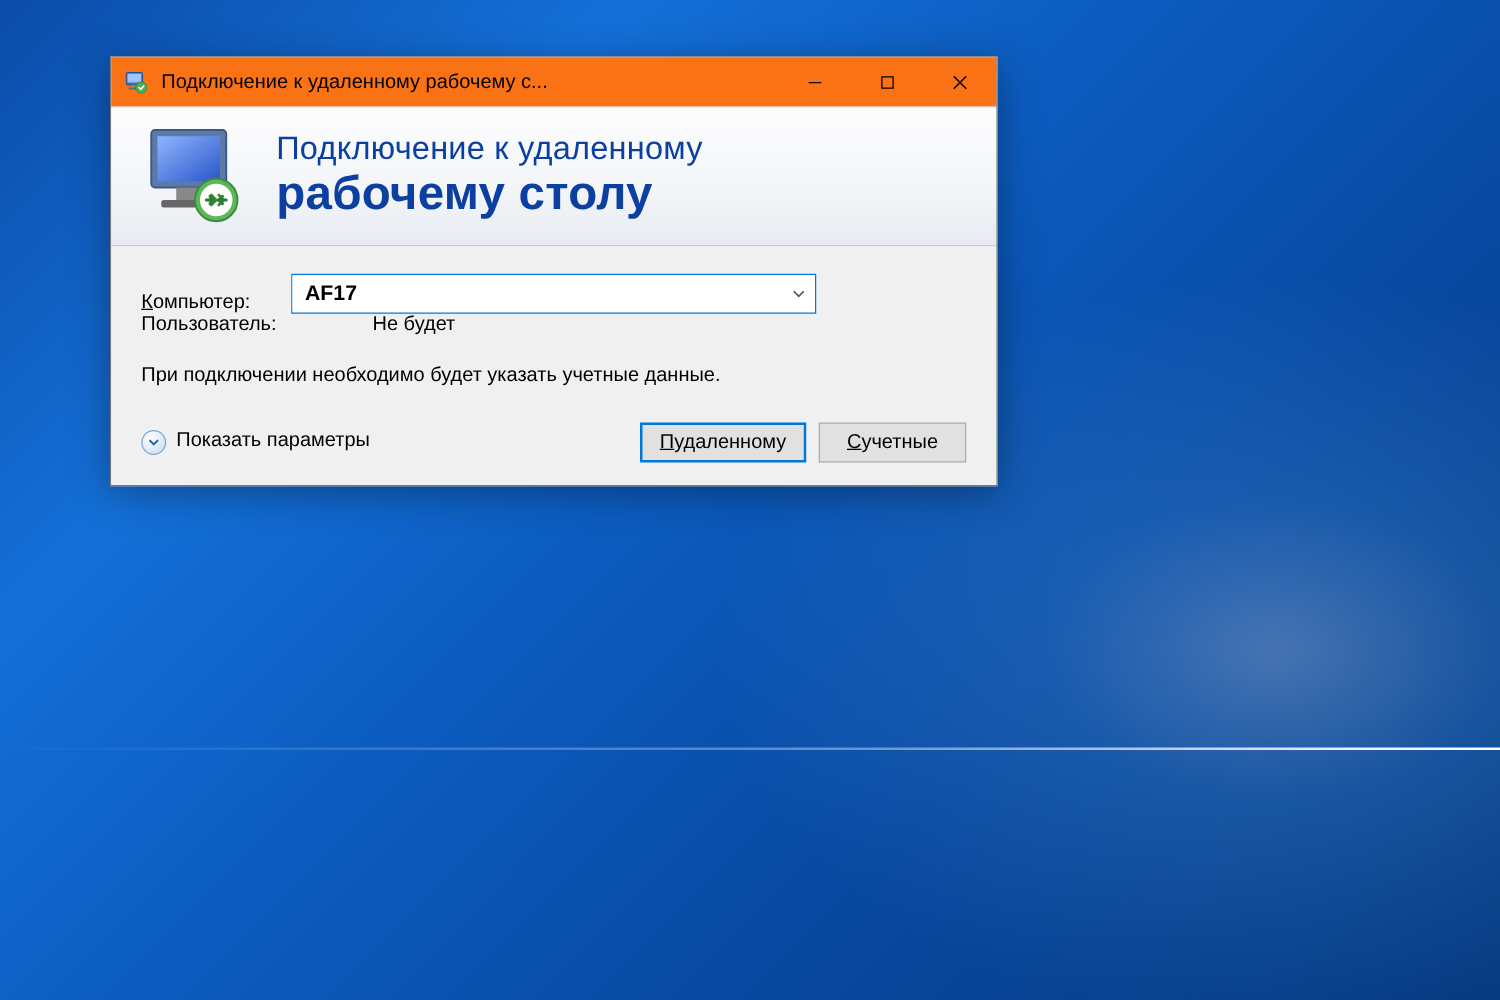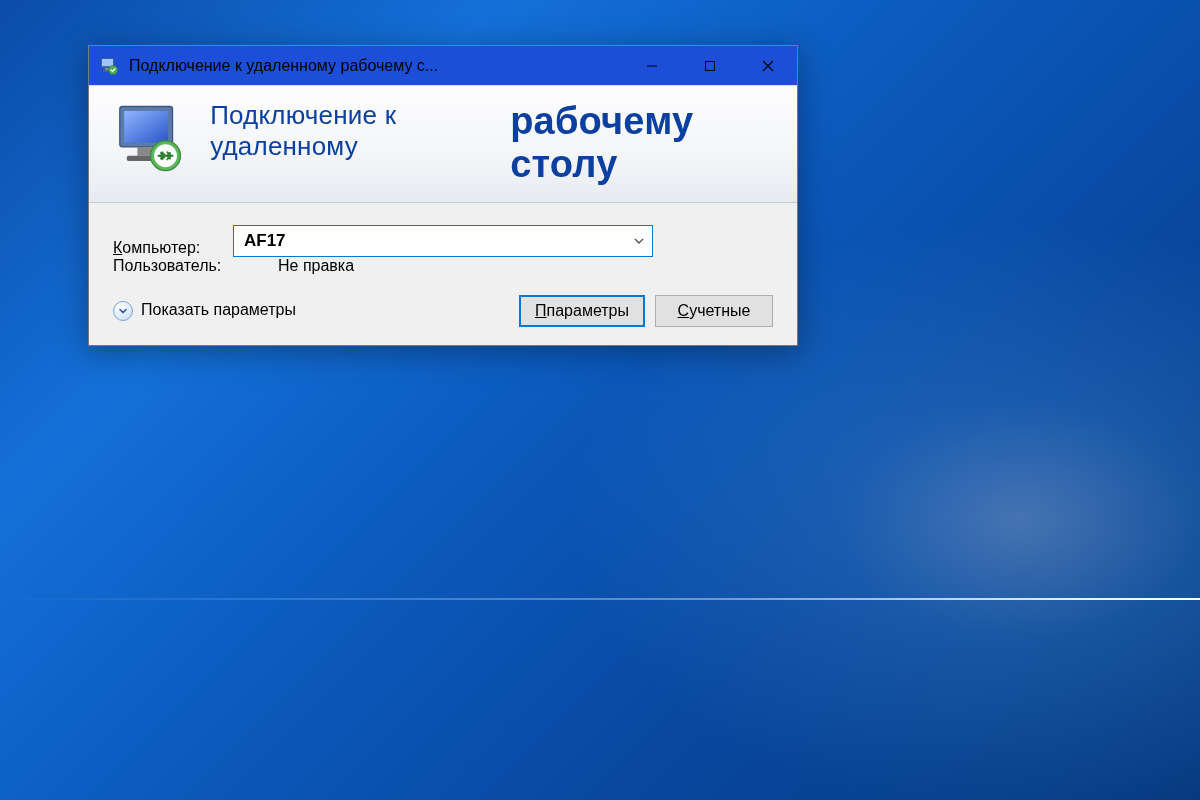--- a/index.html
+++ b/index.html
@@ -27,21 +27,21 @@
       position: absolute;
       left: 88px;
       top: 45px;
       width: 710px;
       background: #f0f0f0;
       border: 1px solid #7a7a7a;
       box-shadow: 0 6px 30px rgba(0,0,0,0.35);
     }
     .titlebar {
       height: 40px;
-      background: #1d4ed8;
+      background: #f97316;
       display: flex;
       align-items: center;
       padding-left: 10px;
       border-bottom: 1px solid #dcdcdc;
       justify-content: space-between;
     }
     .titlebar-icon {
       width: 20px; height: 20px;
       margin-right: 10px;
       position: relative;
@@ -67,21 +67,21 @@
       border-bottom: 1px solid #c8cdd2;
       display: flex;
       align-items: center;
       padding: 14px 22px 16px 22px;
     }
     .rdp-icon {
       width: 90px; height: 80px;
       margin-right: 20px;
       position: relative;
     }
-    .banner-text { display: flex; flex-direction: row; }
+    .banner-text { display: flex; flex-direction: column; }
     .banner-line1 {
       font-size: 26px;
       color: #0b3fa0;
       font-weight: 400;
       letter-spacing: 0.2px;
     }
     .banner-line2 {
       font-size: 38px;
       color: #0b3fa0;
       font-weight: 700;
@@ -123,20 +123,21 @@
       width: 26px;
       display: flex;
       align-items: center;
       justify-content: center;
     }
     .row-user {
       display: flex;
       align-items: center;
       margin-bottom: 20px;
       font-size: 16px;
+      gap: 20px;
     }
     .row-user .lbl { width: 165px; color: #000; }
     .row-user .val { color: #000; }
     .info-text {
       font-size: 16px;
       color: #000;
       line-height: 1.45;
       margin-bottom: 26px;
       max-width: 540px;
     }
@@ -252,31 +253,32 @@
         <div class="combo-arrow">
           <svg width="12" height="12" viewBox="0 0 12 12">
               <path d="M2 4 L6 8 L10 4" stroke="#555" stroke-width="1.4" fill="none"></path>
             </svg>
         </div>
       </div>
     </div>
 
     <div class="row-user">
       <span class="lbl">Пользователь:</span>
-      <span class="val">Не правка</span>
-    </div>
-
+      <span class="val">Не будет</span>
+    </div>
+
+    <div class="info-text">При подключении необходимо будет указать учетные данные.</div>
 
     <div class="footer-row">
       <div class="expand-btn">
         <span class="expand-chevron">
           <svg width="10" height="10" viewBox="0 0 10 10">
               <path d="M2 3.5 L5 6.5 L8 3.5" stroke="#2a5aa8" stroke-width="1.6" fill="none" stroke-linecap="round"></path>
             </svg>
         </span>
         <span>Показать параметры</span>
       </div>
       <div class="footer-spacer"></div>
-      <button class="btn primary"><span class="ul">П</span><span>параметры</span></button>
+      <button class="btn primary"><span class="ul">П</span><span>удаленному</span></button>
       <button class="btn"><span class="ul">С</span><span>учетные</span></button>
     </div>
   </div>
 </div>
 
 </body></html>

